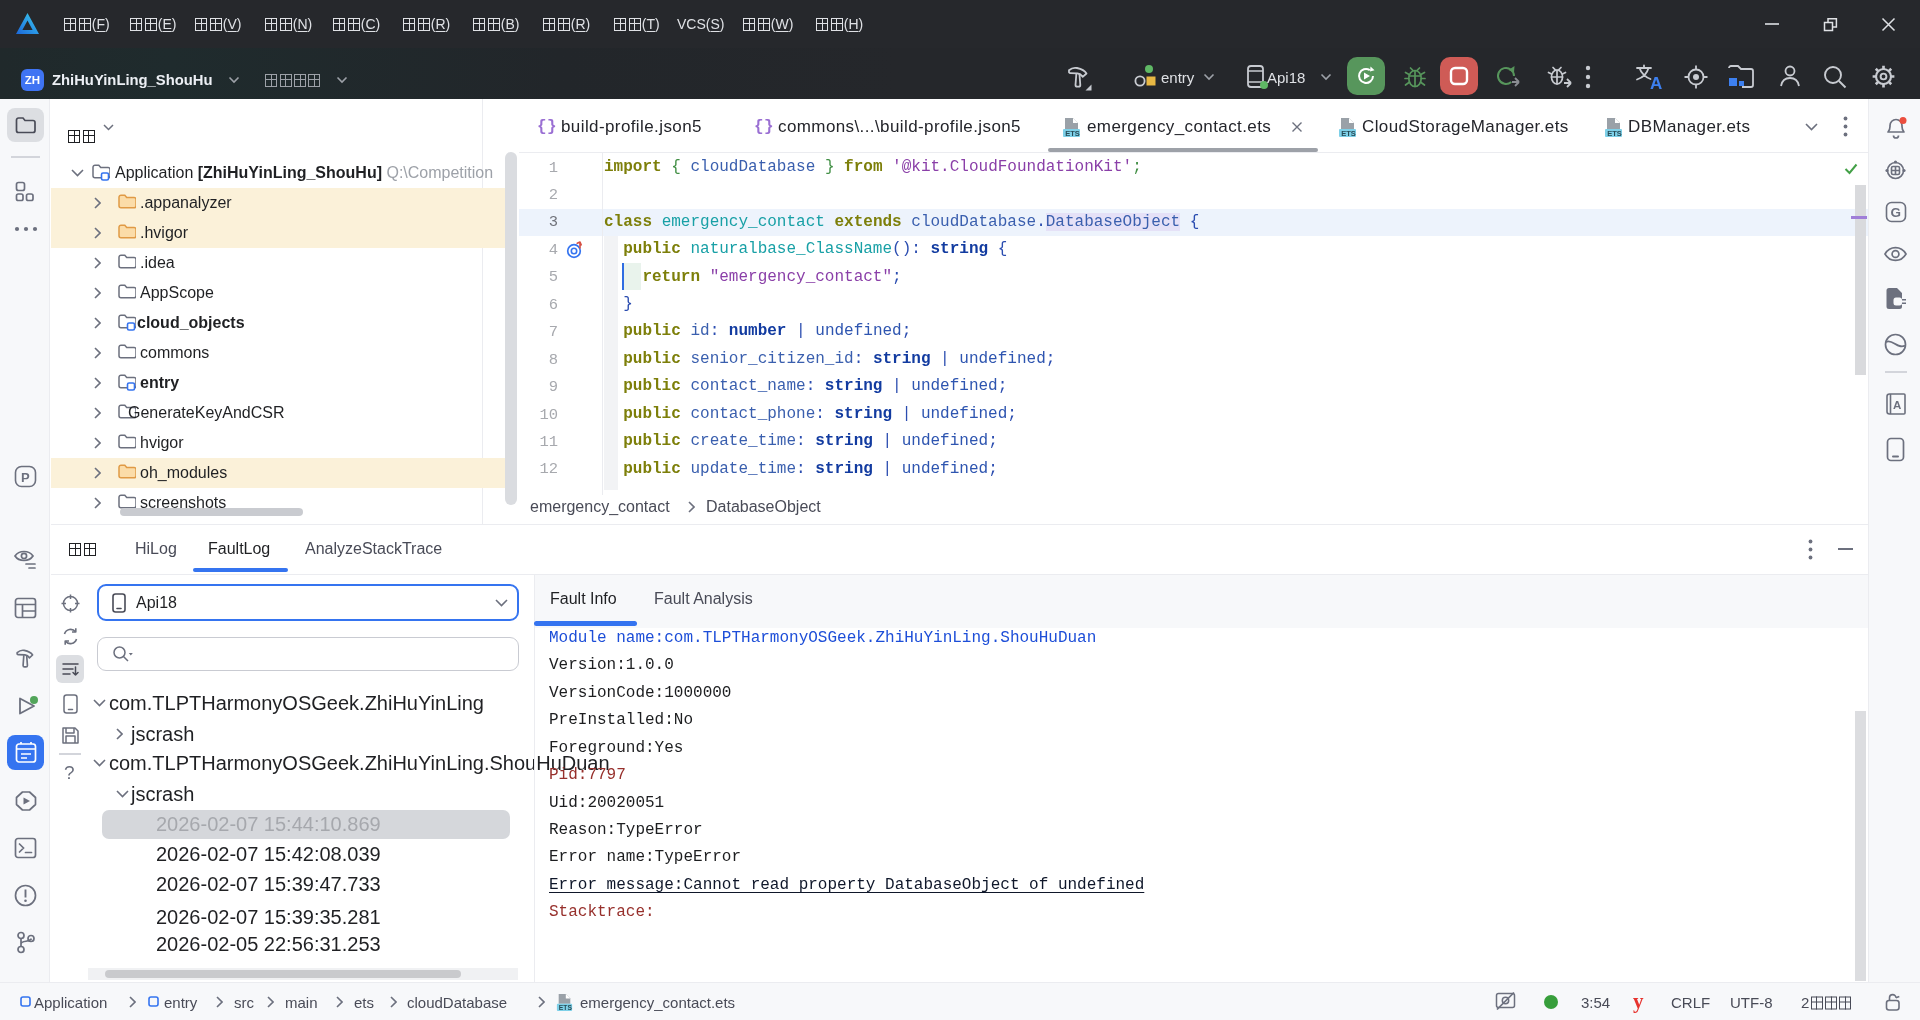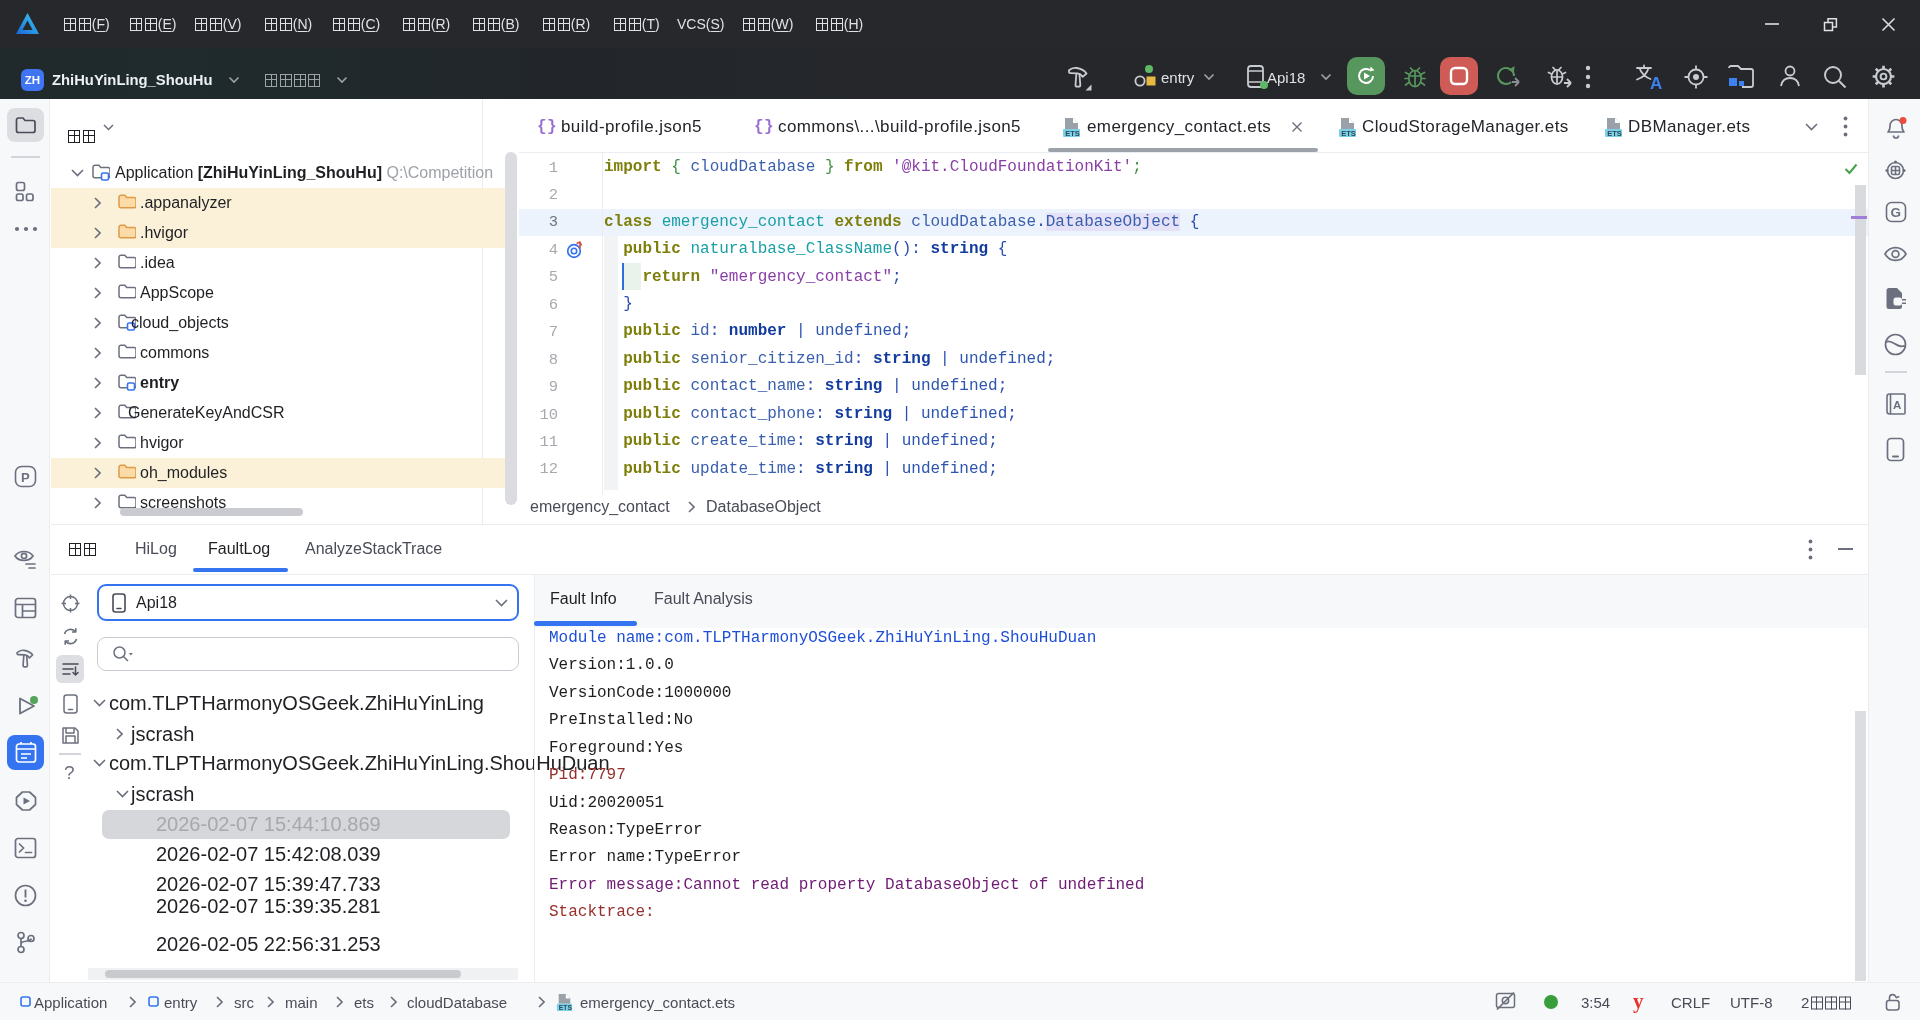--- a/index.html
+++ b/index.html
@@ -326,21 +326,21 @@
 <svg class="abs" style="left:67px;top:185px" width="18" height="17" viewBox="0 0 18 17">
         <use href="#fgray"></use>
       </svg>
 <span class="abs" style="left:89px;top:194px;transform:translateY(-50%)">AppScope</span>
 <svg class="abs" style="left:43px;top:218px" width="7" height="12" viewBox="0 0 7 12">
         <use href="#chr"></use>
       </svg>
 <svg class="abs" style="left:67px;top:215px" width="18" height="17" viewBox="0 0 18 17">
         <use href="#fmod"></use>
       </svg>
-<span class="abs" style="left:80px;top:224px;transform:translateY(-50%);font-weight:normal">cloud_objects</span>
+<span class="abs" style="left:86px;top:224px;transform:translateY(-50%);font-weight:bold">cloud_objects</span>
 <svg class="abs" style="left:43px;top:248px" width="7" height="12" viewBox="0 0 7 12">
         <use href="#chr"></use>
       </svg>
 <svg class="abs" style="left:67px;top:245px" width="18" height="17" viewBox="0 0 18 17">
         <use href="#fgray"></use>
       </svg>
 <span class="abs" style="left:89px;top:254px;transform:translateY(-50%)">commons</span>
 <svg class="abs" style="left:43px;top:278px" width="7" height="12" viewBox="0 0 7 12">
         <use href="#chr"></use>
       </svg>
@@ -541,40 +541,40 @@
     </svg>
 <span class="btr" style="left:58px;top:238px">com.TLPTHarmonyOSGeek.ZhiHuYinLing.ShouHuDuan</span>
 <svg class="abs" style="left:65px;top:264px" width="13" height="9" viewBox="0 0 13 9">
       <use href="#chd"></use>
     </svg>
 <span class="btr" style="left:80px;top:269px">jscrash</span>
 <div class="abs" style="left:51px;top:285px;width:408px;height:29px;border-radius:7px;background:#d5d7db"></div>
 <span class="btr" style="left:105px;top:299px;color:#a6a8ad">2026-02-07 15:44:10.869</span>
 <span class="btr" style="left:105px;top:329px">2026-02-07 15:42:08.039</span>
 <span class="btr" style="left:105px;top:359px">2026-02-07 15:39:47.733</span>
-<span class="btr" style="left:105px;top:381px">2026-02-07 15:39:35.281</span>
+<span class="btr" style="left:105px;top:392px">2026-02-07 15:39:35.281</span>
 <span class="btr" style="left:105px;top:419px">2026-02-05 22:56:31.253</span>
 <div class="abs" style="left:37px;top:443px;width:430px;height:12px;background:#f0f1f3"></div>
 <div class="abs" style="left:54px;top:445px;width:356px;height:8px;border-radius:4px;background:#c9cacd"></div>
 
 <div class="abs" style="left:483px;top:49px;width:1px;height:409px;background:#ebecf0"></div>
 <div class="abs" style="left:484px;top:50px;width:1333px;height:53px;background:#f7f8fa"></div>
 <span class="abs" style="left:499px;top:74px;transform:translateY(-50%);font-size:16px;color:#1f2023">Fault Info</span>
 <span class="abs" style="left:603px;top:74px;transform:translateY(-50%);font-size:16px;color:#494b57">Fault Analysis</span>
 <div class="abs" style="left:483px;top:96px;width:103px;height:5px;border-radius:2.5px;background:#3574f0"></div>
 <div class="fl" style="top:99.8px;color:#1d4ed8">Module name:com.TLPTHarmonyOSGeek.ZhiHuYinLing.ShouHuDuan</div>
 <div class="fl" style="top:127.3px">Version:1.0.0</div>
 <div class="fl" style="top:154.7px">VersionCode:1000000</div>
 <div class="fl" style="top:182.2px">PreInstalled:No</div>
 <div class="fl" style="top:209.6px">Foreground:Yes</div>
 <div class="fl" style="top:237.1px;color:#97302c">Pid:7797</div>
 <div class="fl" style="top:264.5px">Uid:20020051</div>
 <div class="fl" style="top:292px">Reason:TypeError</div>
 <div class="fl" style="top:319.4px">Error name:TypeError</div>
-<div class="fl" style="top:346.9px"><span style="color:#701a75;text-underline-offset:3px">Error message:Cannot read property DatabaseObject of undefined</span></div>
+<div class="fl" style="top:346.9px"><span style="color:#0f172a;text-decoration:underline;text-underline-offset:3px">Error message:Cannot read property DatabaseObject of undefined</span></div>
 <div class="fl" style="top:374.3px;color:#97302c">Stacktrace:</div>
 <div class="abs" style="left:1804px;top:186px;width:11px;height:270px;background:#dcdde0"></div>
 </div>
 <div id="rstripe">
 <svg class="abs" style="left:15px;top:17px" width="24" height="23" viewBox="0 0 24 23">
       <path d="M4 16 c1.5-1.5 2-3 2-5.5 v-1 a6 6 0 0 1 12 0 v1 c0 2.5 .5 4 2 5.5 Z" fill="none" stroke="#6c707e" stroke-width="1.7" stroke-linejoin="round"></path>
       <path d="M9.5 19.5 a2.5 2.5 0 0 0 5 0" fill="none" stroke="#6c707e" stroke-width="1.7"></path>
       <circle cx="19" cy="4.5" r="3.5" fill="#eb4e3e"></circle>
     </svg>
 <svg class="abs" style="left:15px;top:60px" width="23" height="23" viewBox="0 0 23 23">

